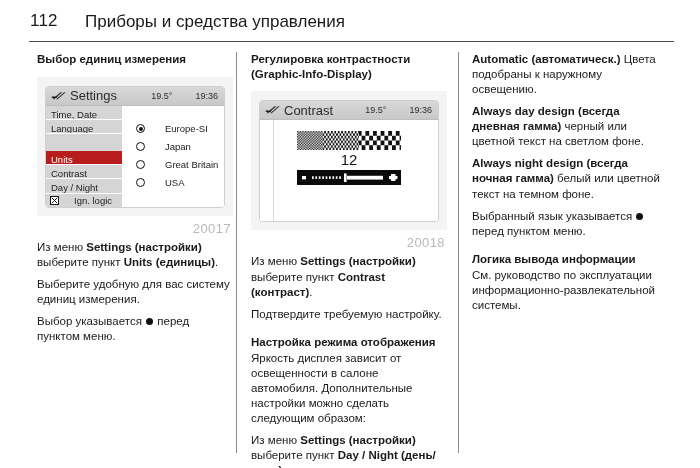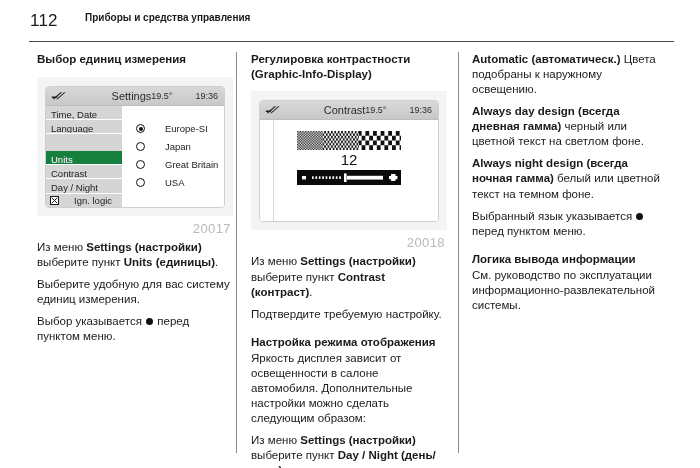--- a/index.html
+++ b/index.html
@@ -24,22 +24,22 @@
   .page-number {
     position: absolute;
     left: 30px; top: 11px;
     font-size: 17px;
     font-weight: normal;
     letter-spacing: 0.2px;
   }
   .page-title {
     position: absolute;
     left: 85px; top: 12px;
-    font-size: 10px;
-    font-weight: bold;
+    font-size: 17px;
+    font-weight: normal;
   }
   .header-rule {
     position: absolute;
     left: 29px; top: 41px;
     width: 645px; height: 1px;
     background: #4a4a4a;
   }
 
   
   .columns {
@@ -127,24 +127,23 @@
     padding: 0 6px 0 5px;
     border-bottom: 1px solid #bdbdbd;
   }
   .screen-icon {
     width: 15px; height: 12px;
     flex: 0 0 auto;
     margin-right: 4px;
     display: block;
   }
   .screen-title {
-    font-size: 11px;
+    font-size: 13px;
     color: #2c2c2c;
     flex: 1 1 auto;
-    text-align: right;
   }
   .screen-status {
     font-size: 9px;
     color: #2c2c2c;
     display: flex;
     gap: 23px;
     white-space: nowrap;
   }
 
   
@@ -164,21 +163,21 @@
     height: 17px;
     line-height: 17px;
     font-size: 9.5px;
     color: #232323;
     padding-left: 5px;
     border-bottom: 1px solid #ffffff;
     white-space: nowrap;
     overflow: hidden;
   }
   .menu-item.selected {
-    background: #15803d;
+    background: #b91c1c;
     color: #ffffff;
     margin-top: 17px;
   }
   .menu-item.with-check {
     display: flex;
     align-items: center;
     padding-left: 4px;
     gap: 15px;
     border-bottom: none;
     height: 16px;

